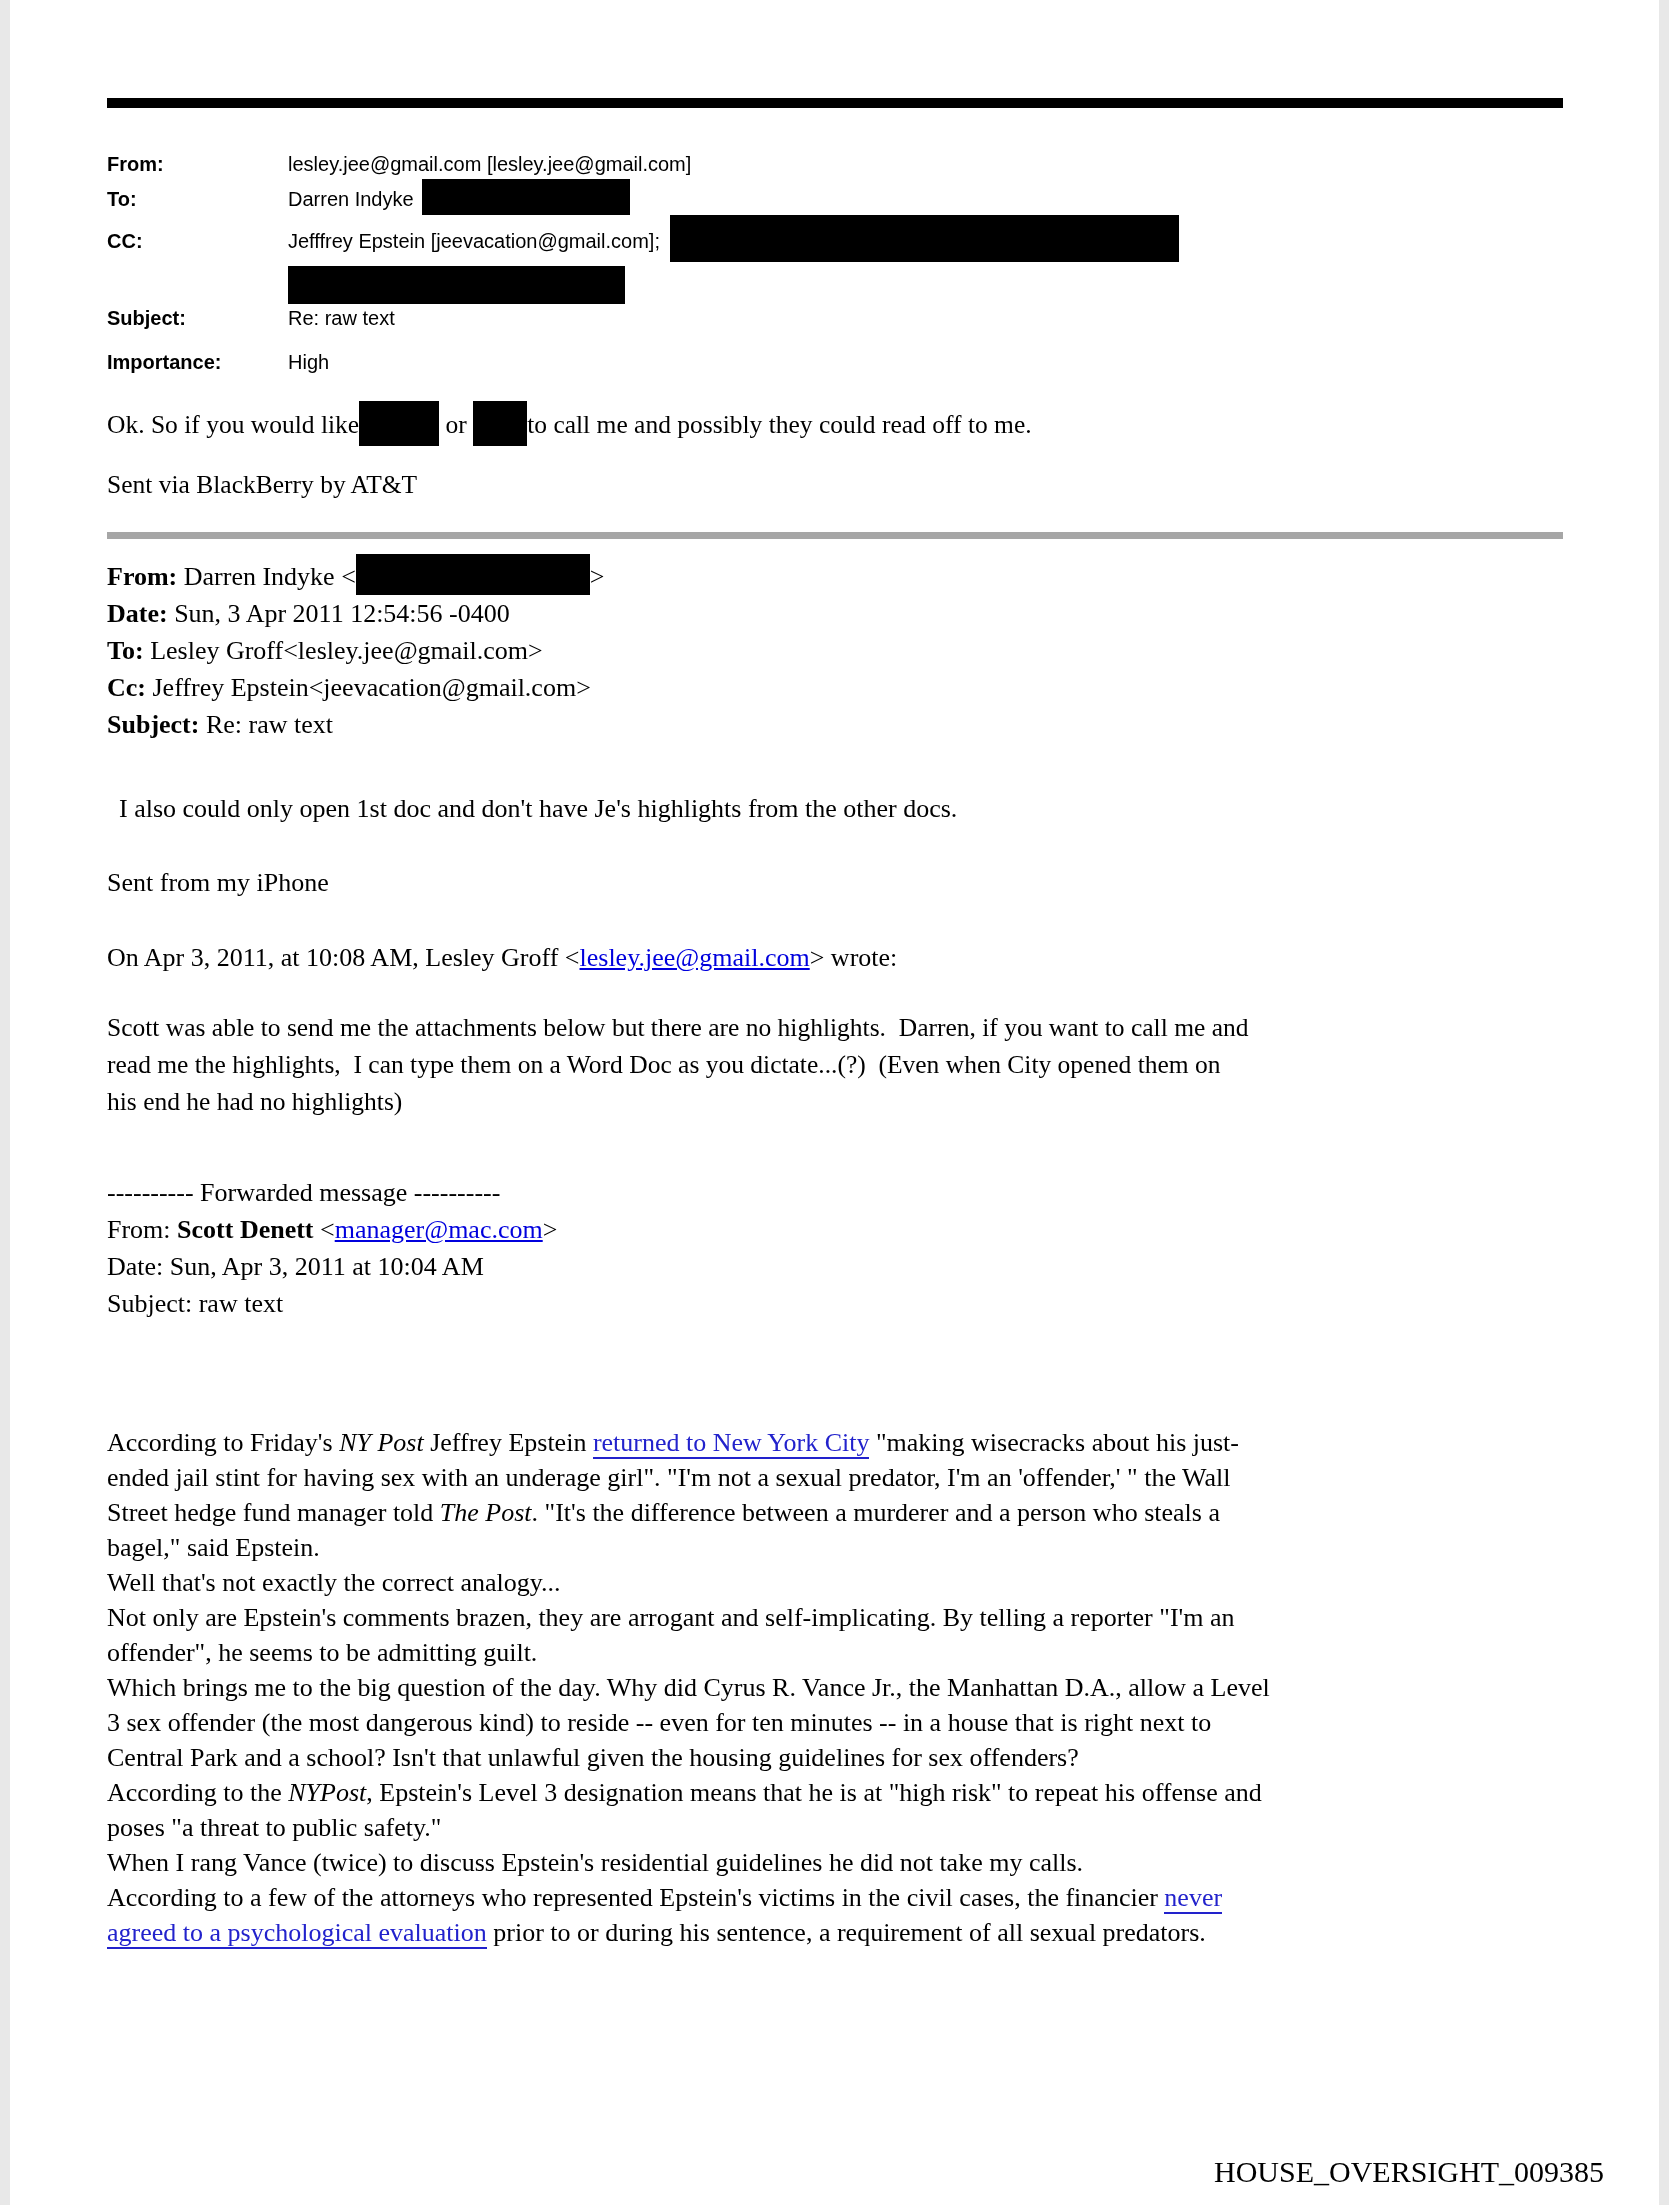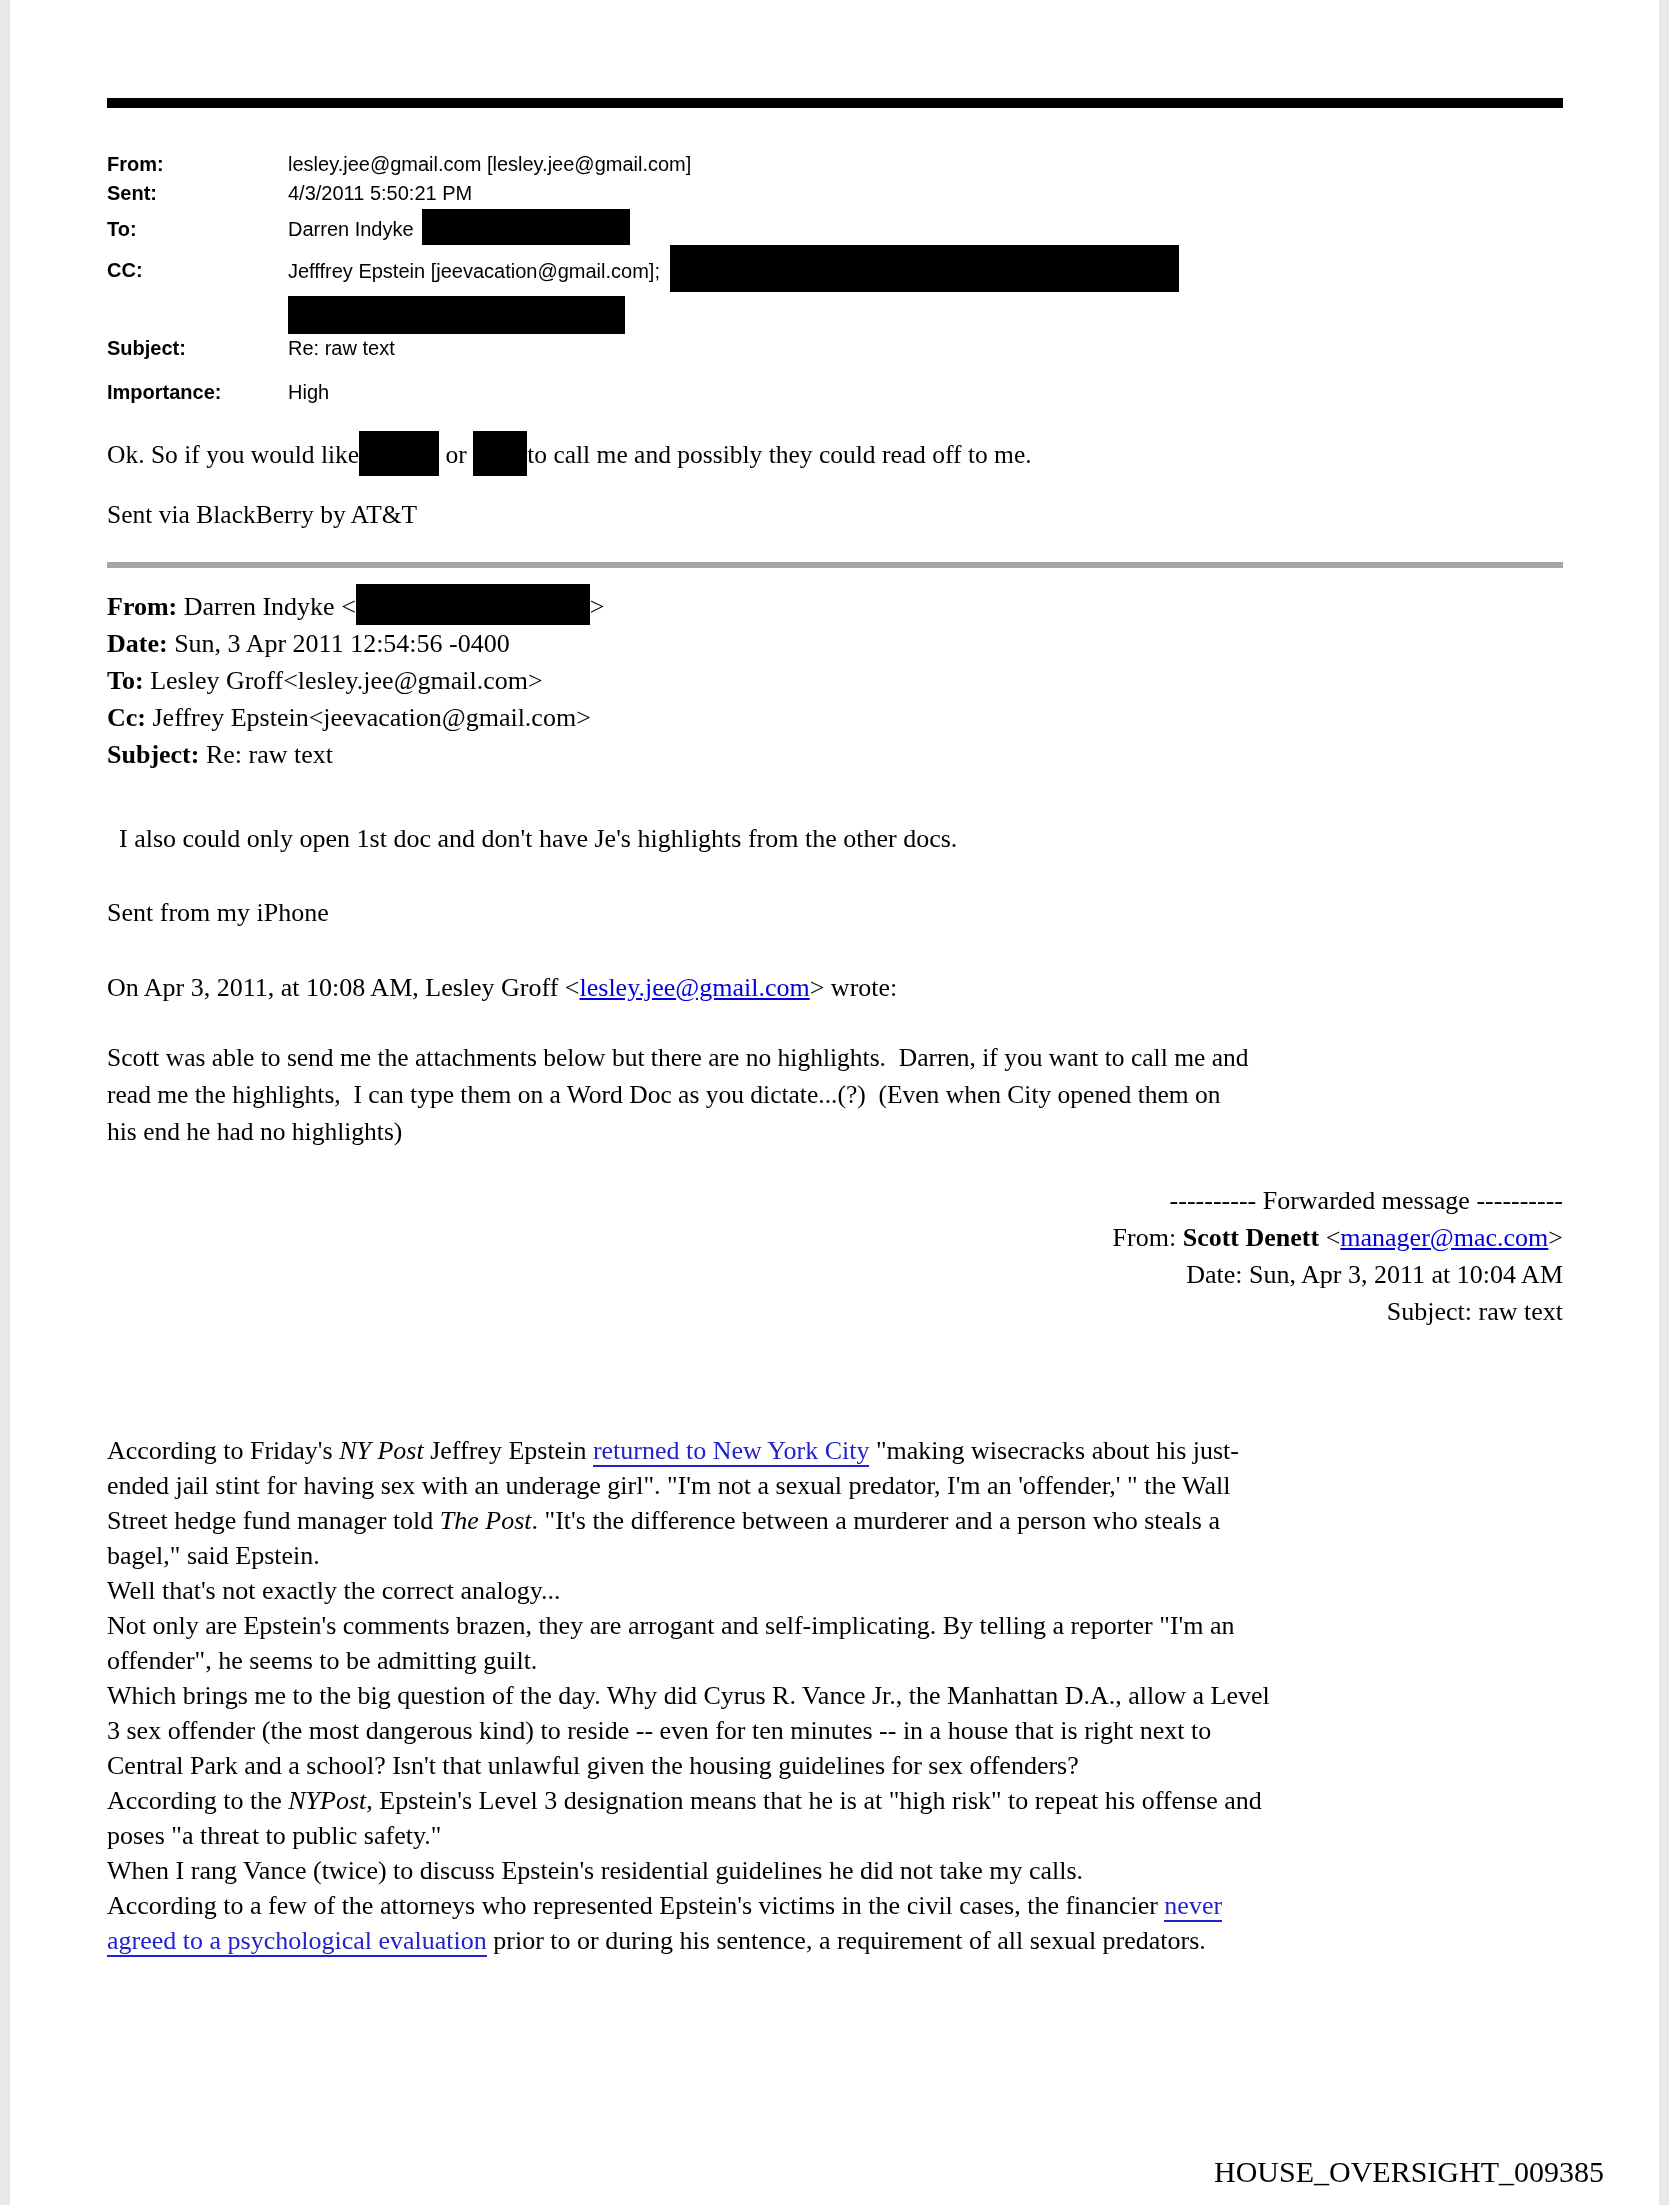--- a/index.html
+++ b/index.html
@@ -33,21 +33,21 @@
   .okline{margin-top:23.6px;}
   .sigline{margin-top:20px;}
   .divider{height:6.5px;background:var(--divider_gray,#a6a6a6);margin-top:29px;margin-bottom:15.7px;}
   .h2block{font-size:26px;line-height:37px;}
   .h2block .line{white-space:pre;}
   .m-ialso{margin-top:47px;margin-left:12px;}
   .m-iphone{margin-top:37px;}
   .m-onapr{margin-top:38px;}
   .m-scott{margin-top:33px;font-size:25.5px;line-height:37px;}
   .m-scott .line{white-space:pre;}
-  .m-fwd{margin-top:32px;font-size:26px;line-height:37px;text-align:right;}
+  .m-fwd{margin-top:54px;font-size:26px;line-height:37px;}
   .m-fwd .line{white-space:pre;}
   .article{margin-top:103px;font-size:26px;line-height:35px;}
   .article .line{white-space:pre;}
   .i{font-style:italic;}
   .lnk{color:var(--link_blue,#0000dd);text-decoration:underline;}
   .article .lnk{color:var(--article_link_blue,#2222cc);text-decoration:none;border-bottom:2.6px solid var(--article_link_blue,#2222cc);}
   .b{font-weight:bold;}
   .footer{
     position:absolute;right:55px;top:2155px;
     font-family:Liberation Serif, serif;
@@ -57,21 +57,20 @@
 </head>
 <body>
 
 <div class="page">
   <div class="content">
 
     <div class="topbar"></div>
 
     <div class="h1block">
       <div class="h1row"><span class="h1label">From:</span><span>lesley.jee@gmail.com [lesley.jee@gmail.com]</span></div>
-      <div class="h1row"><span class="h1label">Sent:</span><span>4/3/2011 5:50:21 PM</span></div>
       <div class="h1row"><span class="h1label">To:</span><span>Darren Indyke</span><span class="redaction r-to"></span></div>
       <div class="h1row"><span class="h1label">CC:</span><span>Jefffrey Epstein [jeevacation@gmail.com];</span><span class="redaction r-cc"></span></div>
       <div class="h1row row-cc2"><span class="h1label"></span><span class="redaction r-cc2"></span></div>
       <div class="h1row"><span class="h1label">Subject:</span><span>Re: raw text</span></div>
       <div class="h1row row-importance"><span class="h1label">Importance:</span><span>High</span></div>
     </div>
 
     <div class="serif39 okline"><span>Ok. So if you would like</span><span class="redaction r-ok1"></span><span> or </span><span class="redaction r-ok2"></span><span>to call me and possibly they could read off to me.</span></div>
     <div class="serif39 sigline">Sent via BlackBerry by AT&amp;T</div>
 

